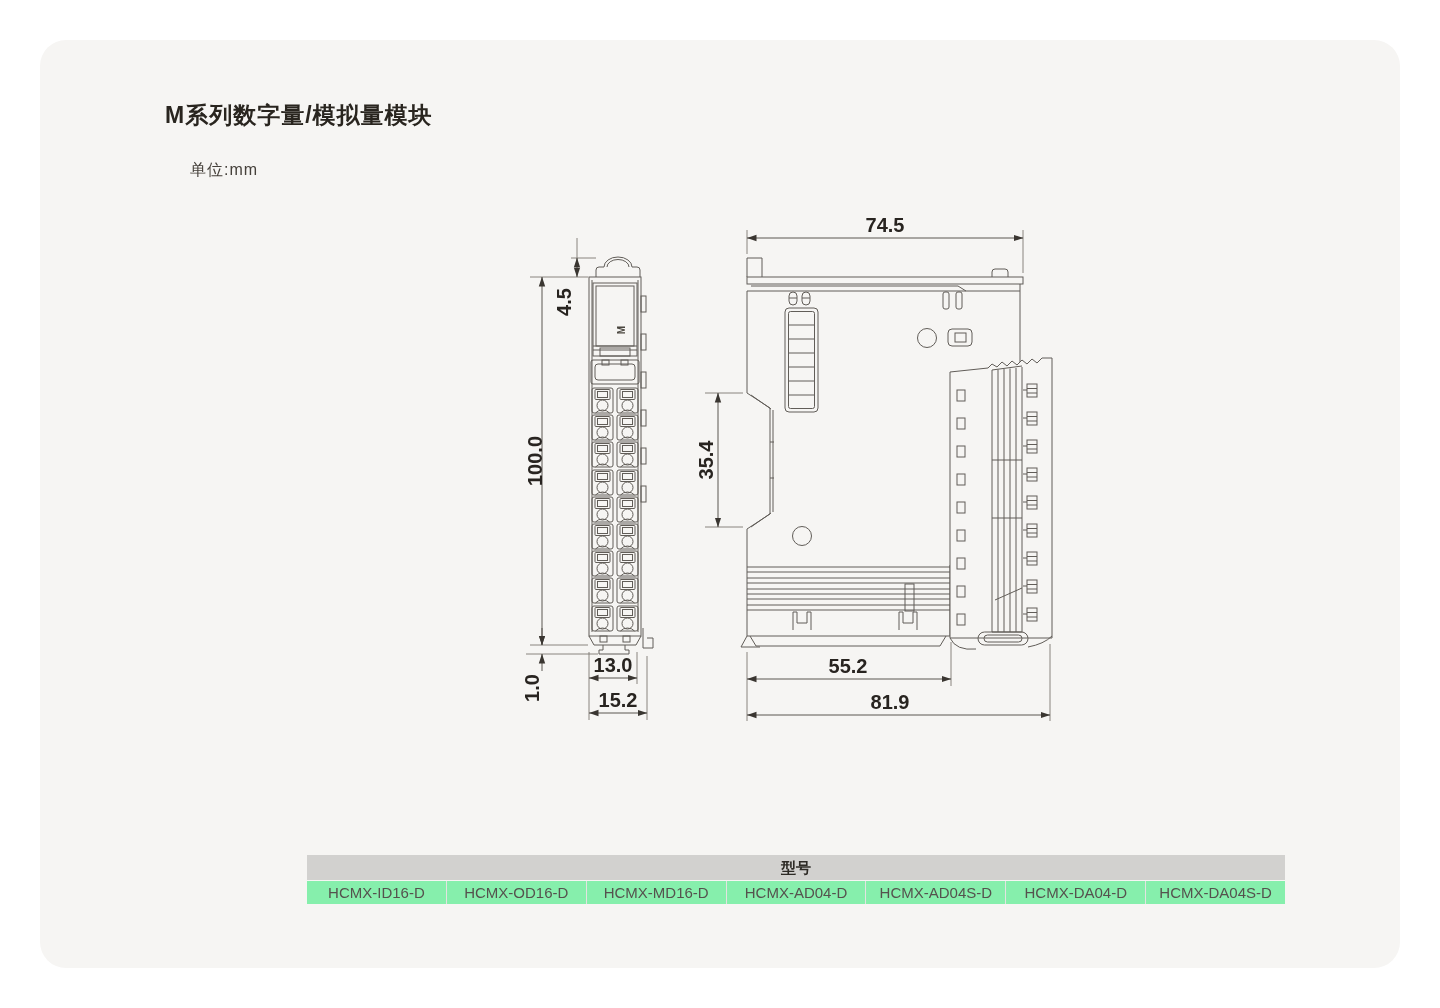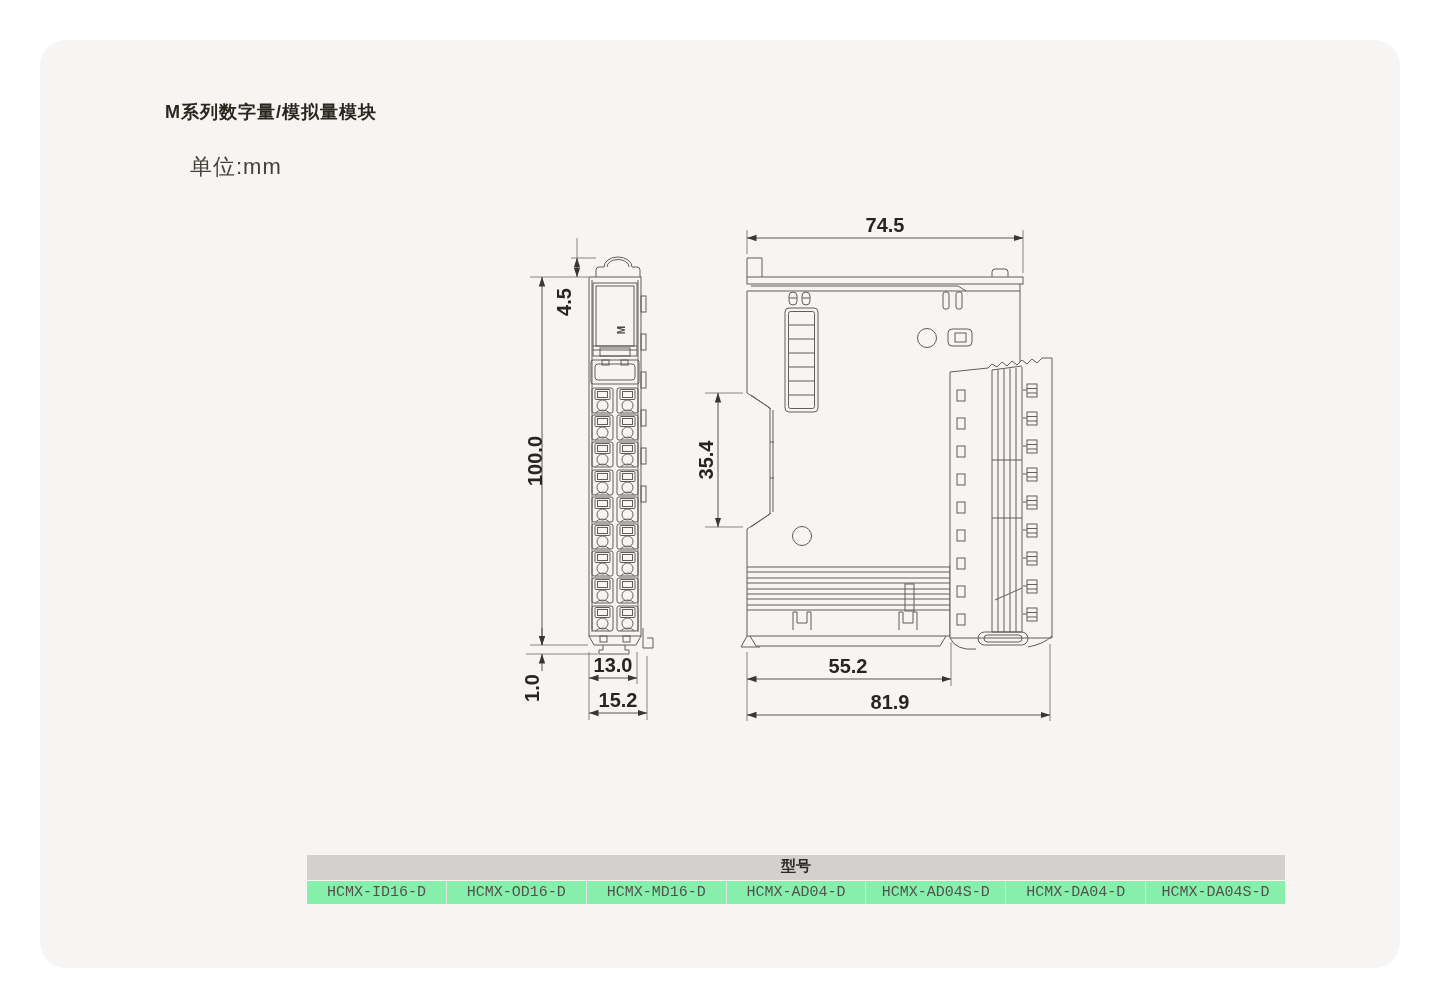--- a/index.html
+++ b/index.html
@@ -6,37 +6,36 @@
   body{
     width:1440px;height:1008px;background:#ffffff;position:relative;overflow:hidden;
     font-family:"Liberation Sans","DejaVu Sans",sans-serif;
   }
   .card{
     position:absolute;left:40px;top:40px;width:1360px;height:928px;
     background:#f6f5f3;border-radius:26px;
   }
   .page-title{
     position:absolute;left:125px;top:60px;
-    font-size:18px;font-weight:bold;color:#29251f;letter-spacing:1px;
+    font-size:23px;font-weight:bold;color:#29251f;letter-spacing:1px;
   }
   .unit-label{
-    position:absolute;left:150px;top:112px;
-    font-size:22px;color:#45403a;letter-spacing:1px;
+    position:absolute;left:150px;top:120px;
+    font-size:16px;color:#45403a;letter-spacing:1px;
   }
   svg.drawing{position:absolute;left:0;top:0;}
   .ln{stroke:#615d58;stroke-width:1;fill:none;}
   .lnf{stroke:#615d58;stroke-width:1;fill:#f6f5f3;}
   .dim{stroke:#5b5751;stroke-width:1;fill:none;}
   .ext{stroke:#7d7973;stroke-width:0.9;fill:none;}
   .dimtxt{font-family:"Liberation Sans","DejaVu Sans",sans-serif;font-size:20px;font-weight:bold;fill:#282420;}
   .logotxt{font-family:"Liberation Sans","DejaVu Sans",sans-serif;font-size:10px;font-weight:bold;fill:#4a463f;}
   .model-table{
     position:absolute;left:267px;top:815px;width:978px;
     font-size:15px;
-    font-family:Liberation Mono, monospace;
   }
   .mt-header{
     height:25px;line-height:25px;background:#d2d1cf;
     text-align:center;font-weight:bold;color:#2d2a25;
   }
   .mt-row{display:flex;margin-top:1px;background:#e4e3e1;gap:1px;}
   .mt-cell{
     flex:1;height:23px;line-height:23px;background:#86efac;
     text-align:center;color:#55524e;white-space:nowrap;overflow:hidden;
   }

